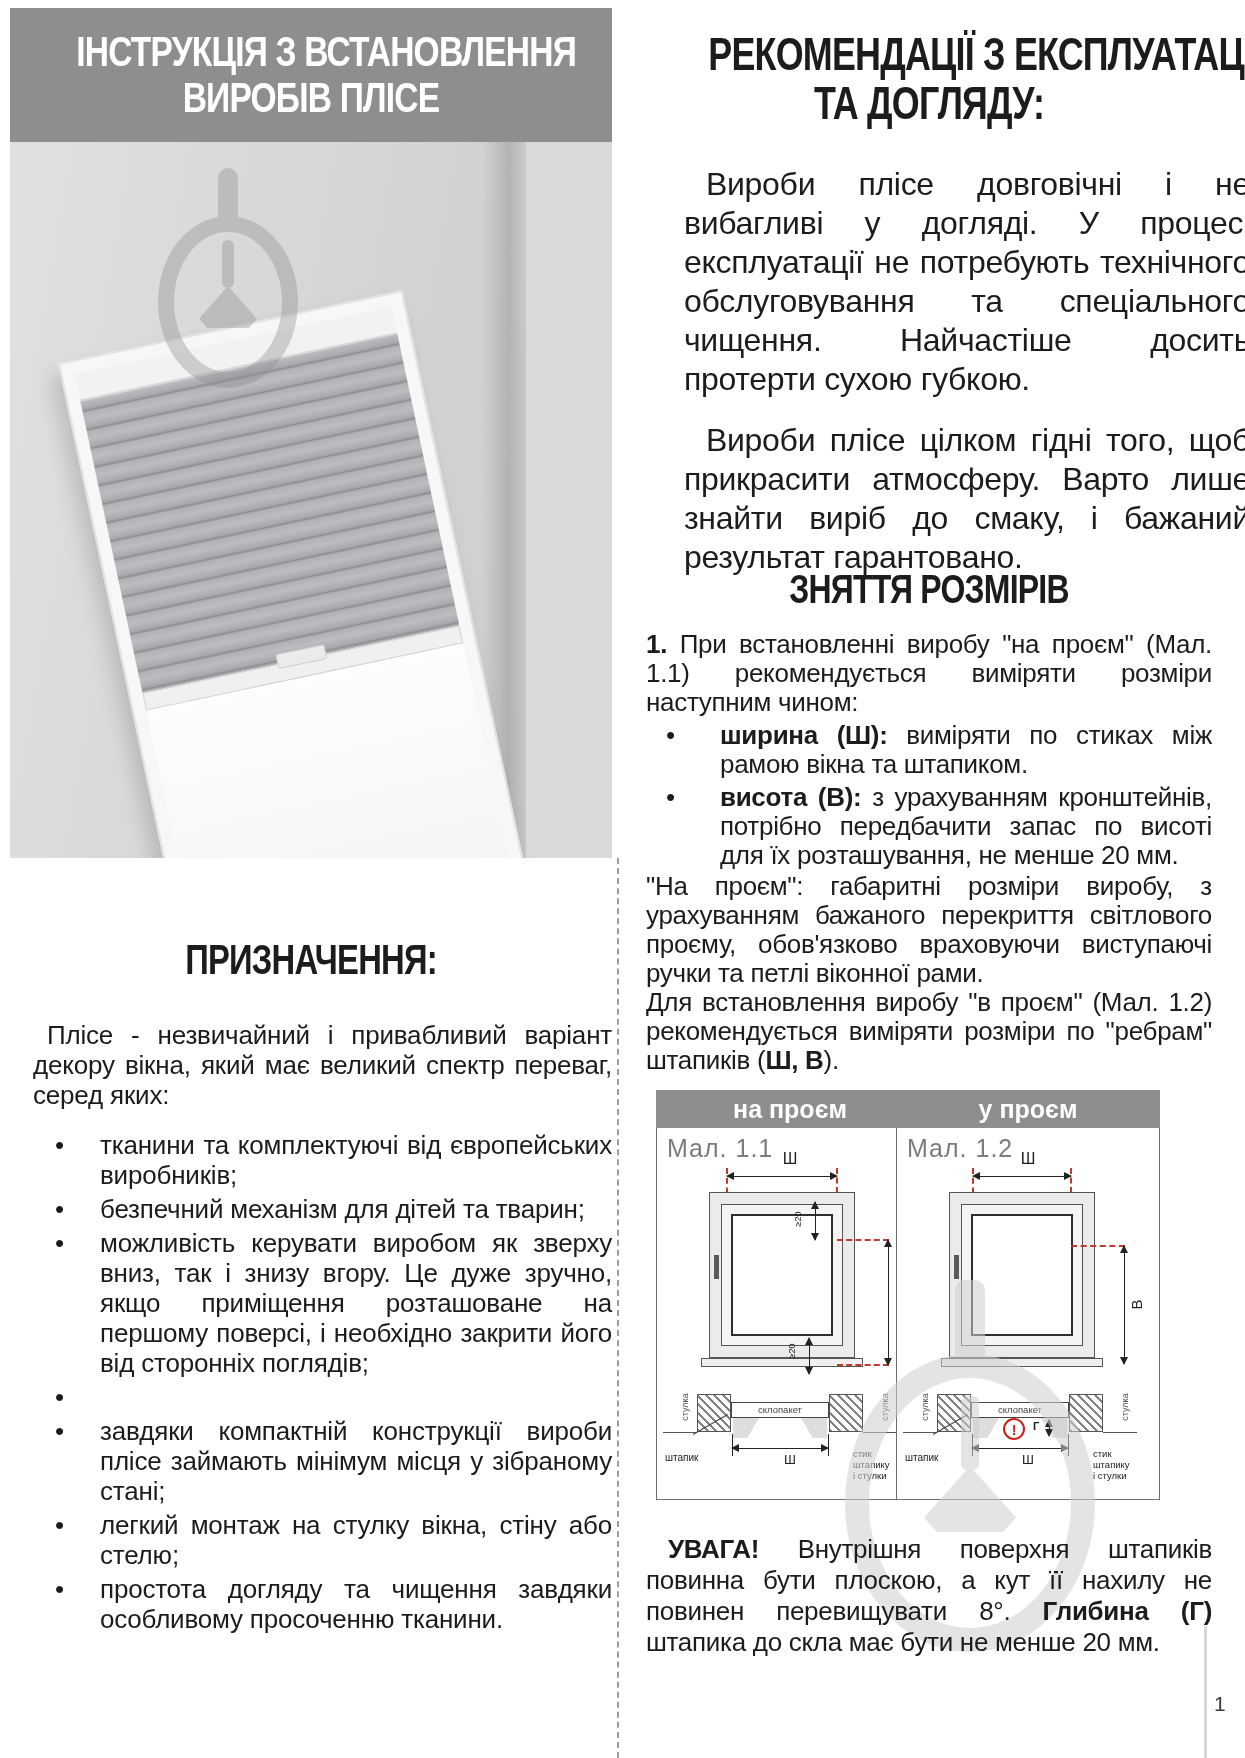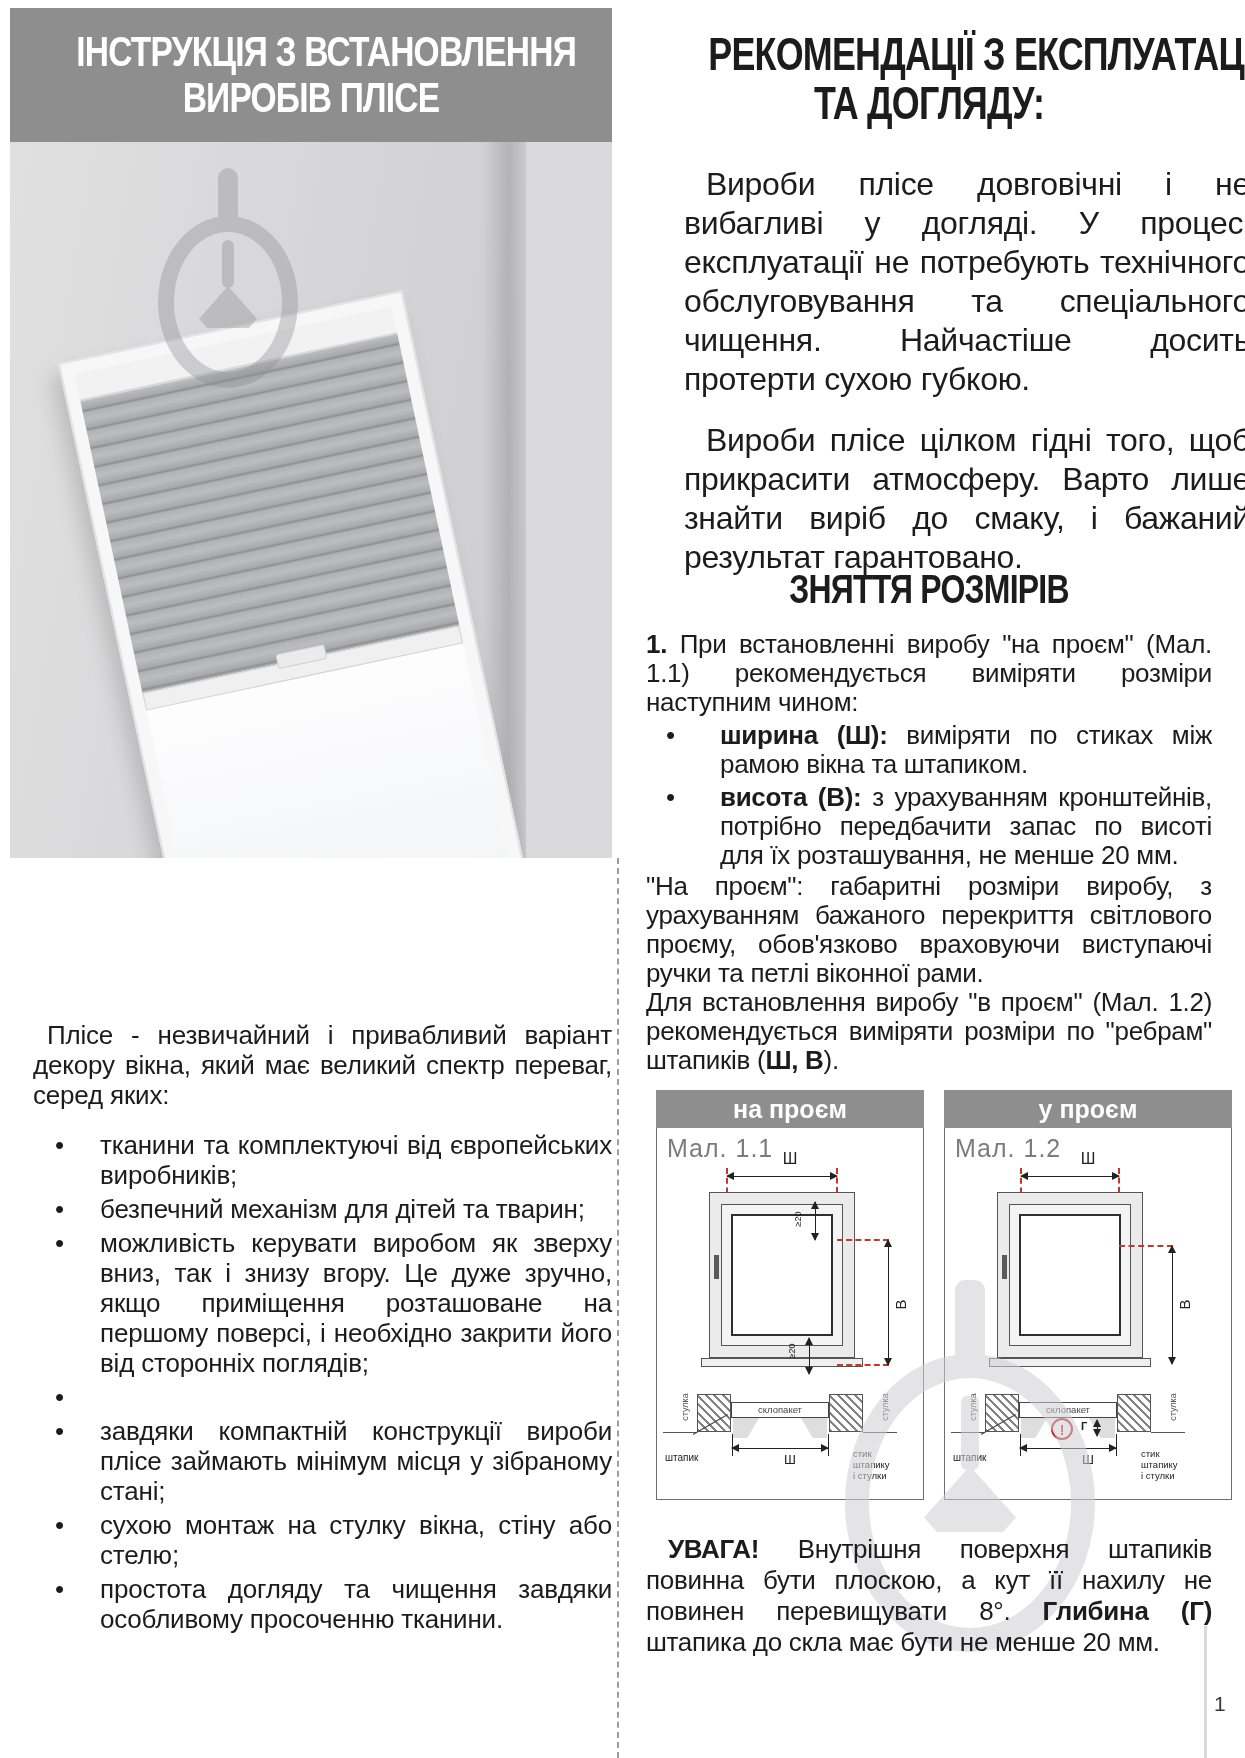--- a/index.html
+++ b/index.html
@@ -69,21 +69,21 @@
              text-align:justify;letter-spacing:-.3px;text-indent:22px;z-index:6;}
 
   
   .divider{position:absolute;left:617px;top:858px;height:900px;border-left:2px dashed #9d9d9d;}
   .pageline{position:absolute;left:1204px;top:1626px;height:132px;border-left:3px solid #d9d9d9;}
   .pagenum{position:absolute;left:1214px;top:1692px;font-size:21px;color:#3a3a3a;}
 
   
   .panel{position:absolute;top:1090px;z-index:1;}
   .panel.p0{left:656px;width:268px;}
-  .panel.p1{left:944px;width:288px;}
+  .panel.p1{left:896px;width:264px;}
   .panel-header{height:38px;background:#8e8e8e;color:#fff;font-weight:700;font-size:25px;
                 text-align:center;line-height:38px;}
   .panel-box{position:relative;height:372px;border:1.5px solid #6e6e6e;border-top:none;
              background:#fff;box-sizing:border-box;}
   .fig-label{position:absolute;left:10px;top:6px;font-size:25px;color:#7c7c7c;letter-spacing:1px;}
 
   .abs{position:absolute;}
   .rdv{border-left:2px dashed #bf3a2b;}
   .rdh{border-top:2px dashed #bf3a2b;}
   .dim-h{border-top:1.5px solid #222;}
@@ -156,20 +156,23 @@
       <div class="wu-glass"></div>
     </div>
     <div class="wm" style="left:148px;top:26px;width:140px;height:220px;color:#8f8f93;opacity:.38;">
       <div class="wm-stem"></div>
       <div class="wm-ring"></div>
       <div class="wm-pin"></div>
       <div class="wm-shade"></div>
     </div>
   </div>
 
+  <div class="purpose-head hcond">
+    <span class="ln">ПРИЗНАЧЕННЯ:</span>
+  </div>
 
   <div class="lefttext">
     <div class="intro">Плісе - незвичайний і привабливий варіант декору вікна, який має великий спектр переваг, серед яких:</div>
     <div class="blist">
       <div class="bitem">
         <span class="mark">•</span>
         <span class="btxt">тканини та комплектуючі від європейських виробників;</span>
       </div>
       <div class="bitem">
         <span class="mark">•</span>
@@ -181,21 +184,21 @@
       </div>
       <div class="bitem">
         <span class="mark">•</span>
       </div>
       <div class="bitem">
         <span class="mark">•</span>
         <span class="btxt">завдяки компактній конструкції вироби плісе займають мінімум місця у зібраному стані;</span>
       </div>
       <div class="bitem">
         <span class="mark">•</span>
-        <span class="btxt">сухою монтаж на стулку вікна, стіну або стелю;</span>
+        <span class="btxt">легкий монтаж на стулку вікна, стіну або стелю;</span>
       </div>
       <div class="bitem">
         <span class="mark">•</span>
         <span class="btxt">простота догляду та чищення завдяки особливому просоченню тканини.</span>
       </div>
     </div>
   </div>
 
   <div class="divider"></div>
 

